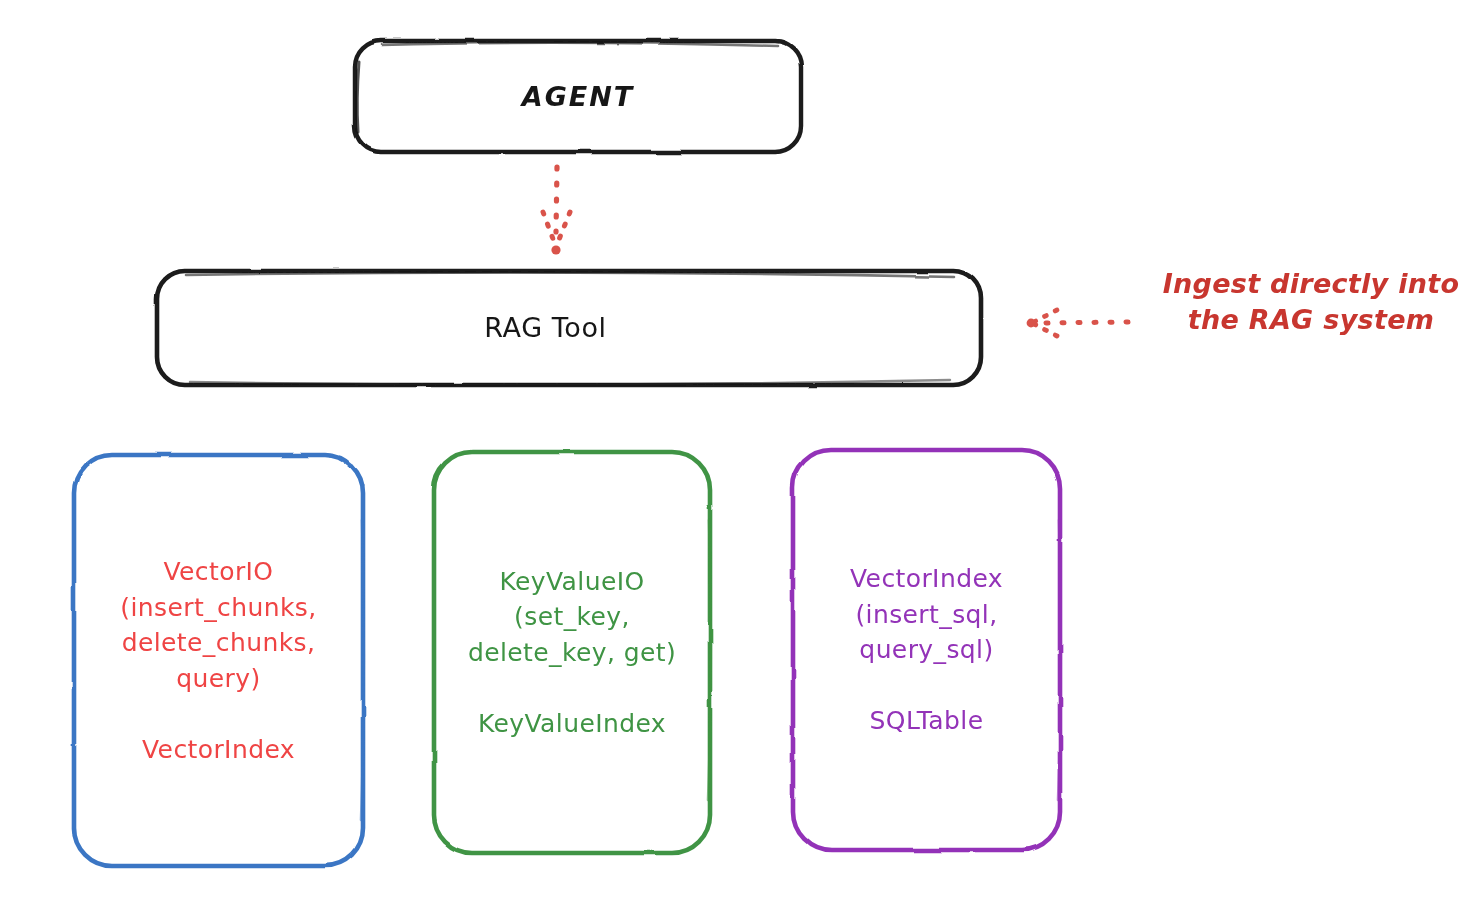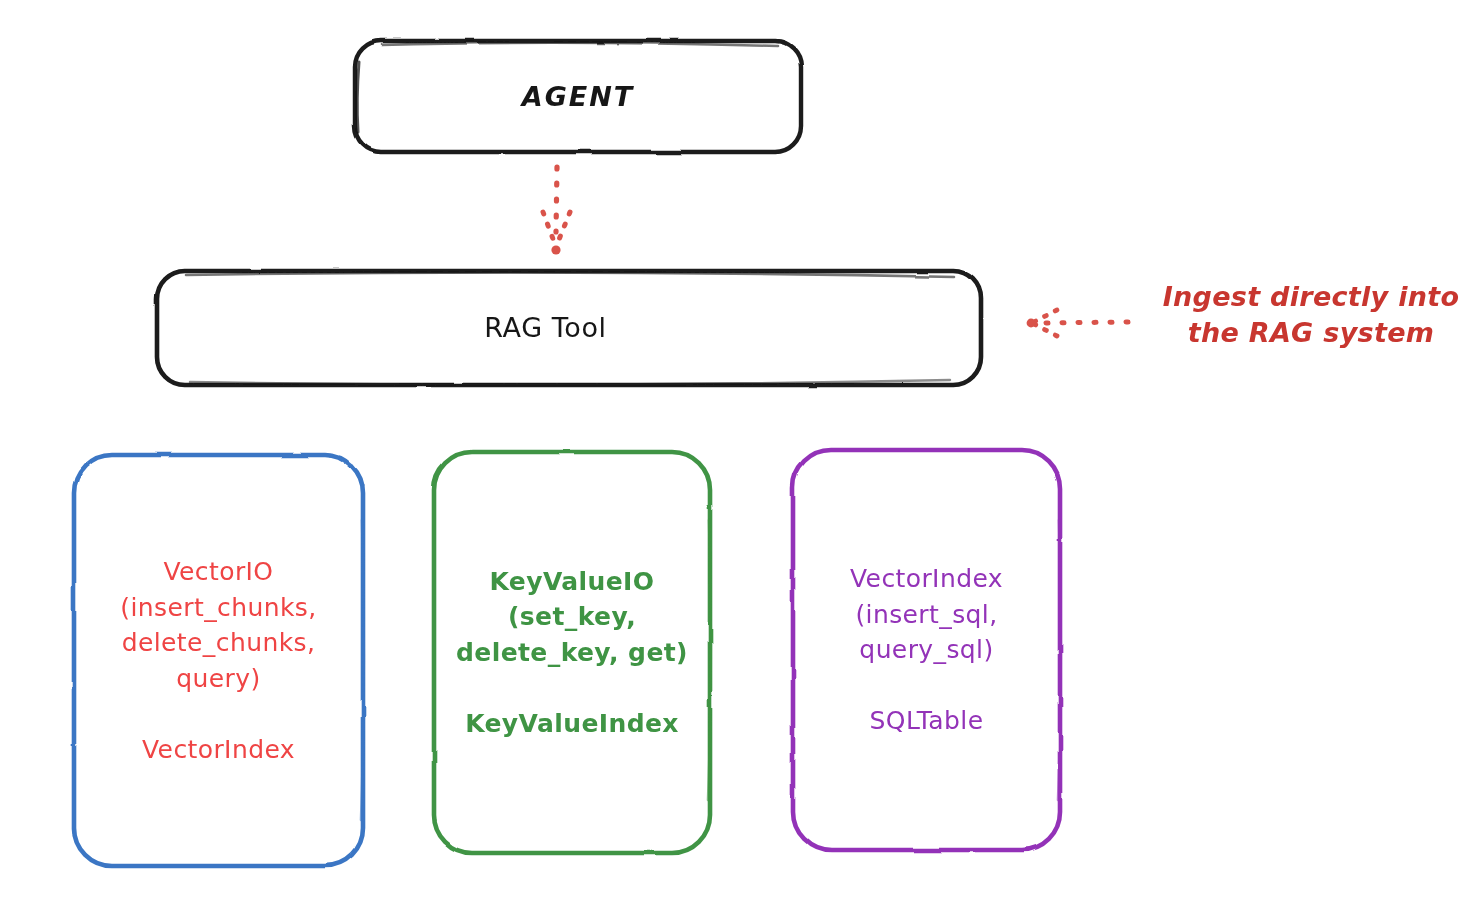--- a/index.html
+++ b/index.html
@@ -88,28 +88,28 @@
     height: 404px;
   }
 
   .provider .node-label {
     font-family: "DejaVu Sans", sans-serif;
     font-size: 25px;
     font-weight: 500;
     line-height: 1.42;
   }
   #vectorio-box .node-label  { color: #ef4444; }
-  #keyvalueio-box .node-label { color: #3f9444; font-weight: bold; }
+  #keyvalueio-box .node-label { color: #3f9444; }
   #relationalio-box .node-label { color: #9333b8; }
 
   
   #ingest-note {
     position: absolute;
     left: 1146px;
-    top: 279px;
+    top: 266px;
     width: 330px;
     color: #c8362f;
     font-family: "DejaVu Sans", sans-serif;
     font-style: italic;
     font-size: 27px;
     font-weight: 600;
     line-height: 1.33;
     white-space: pre-line;
     letter-spacing: 0.3px;
     text-align: center;

